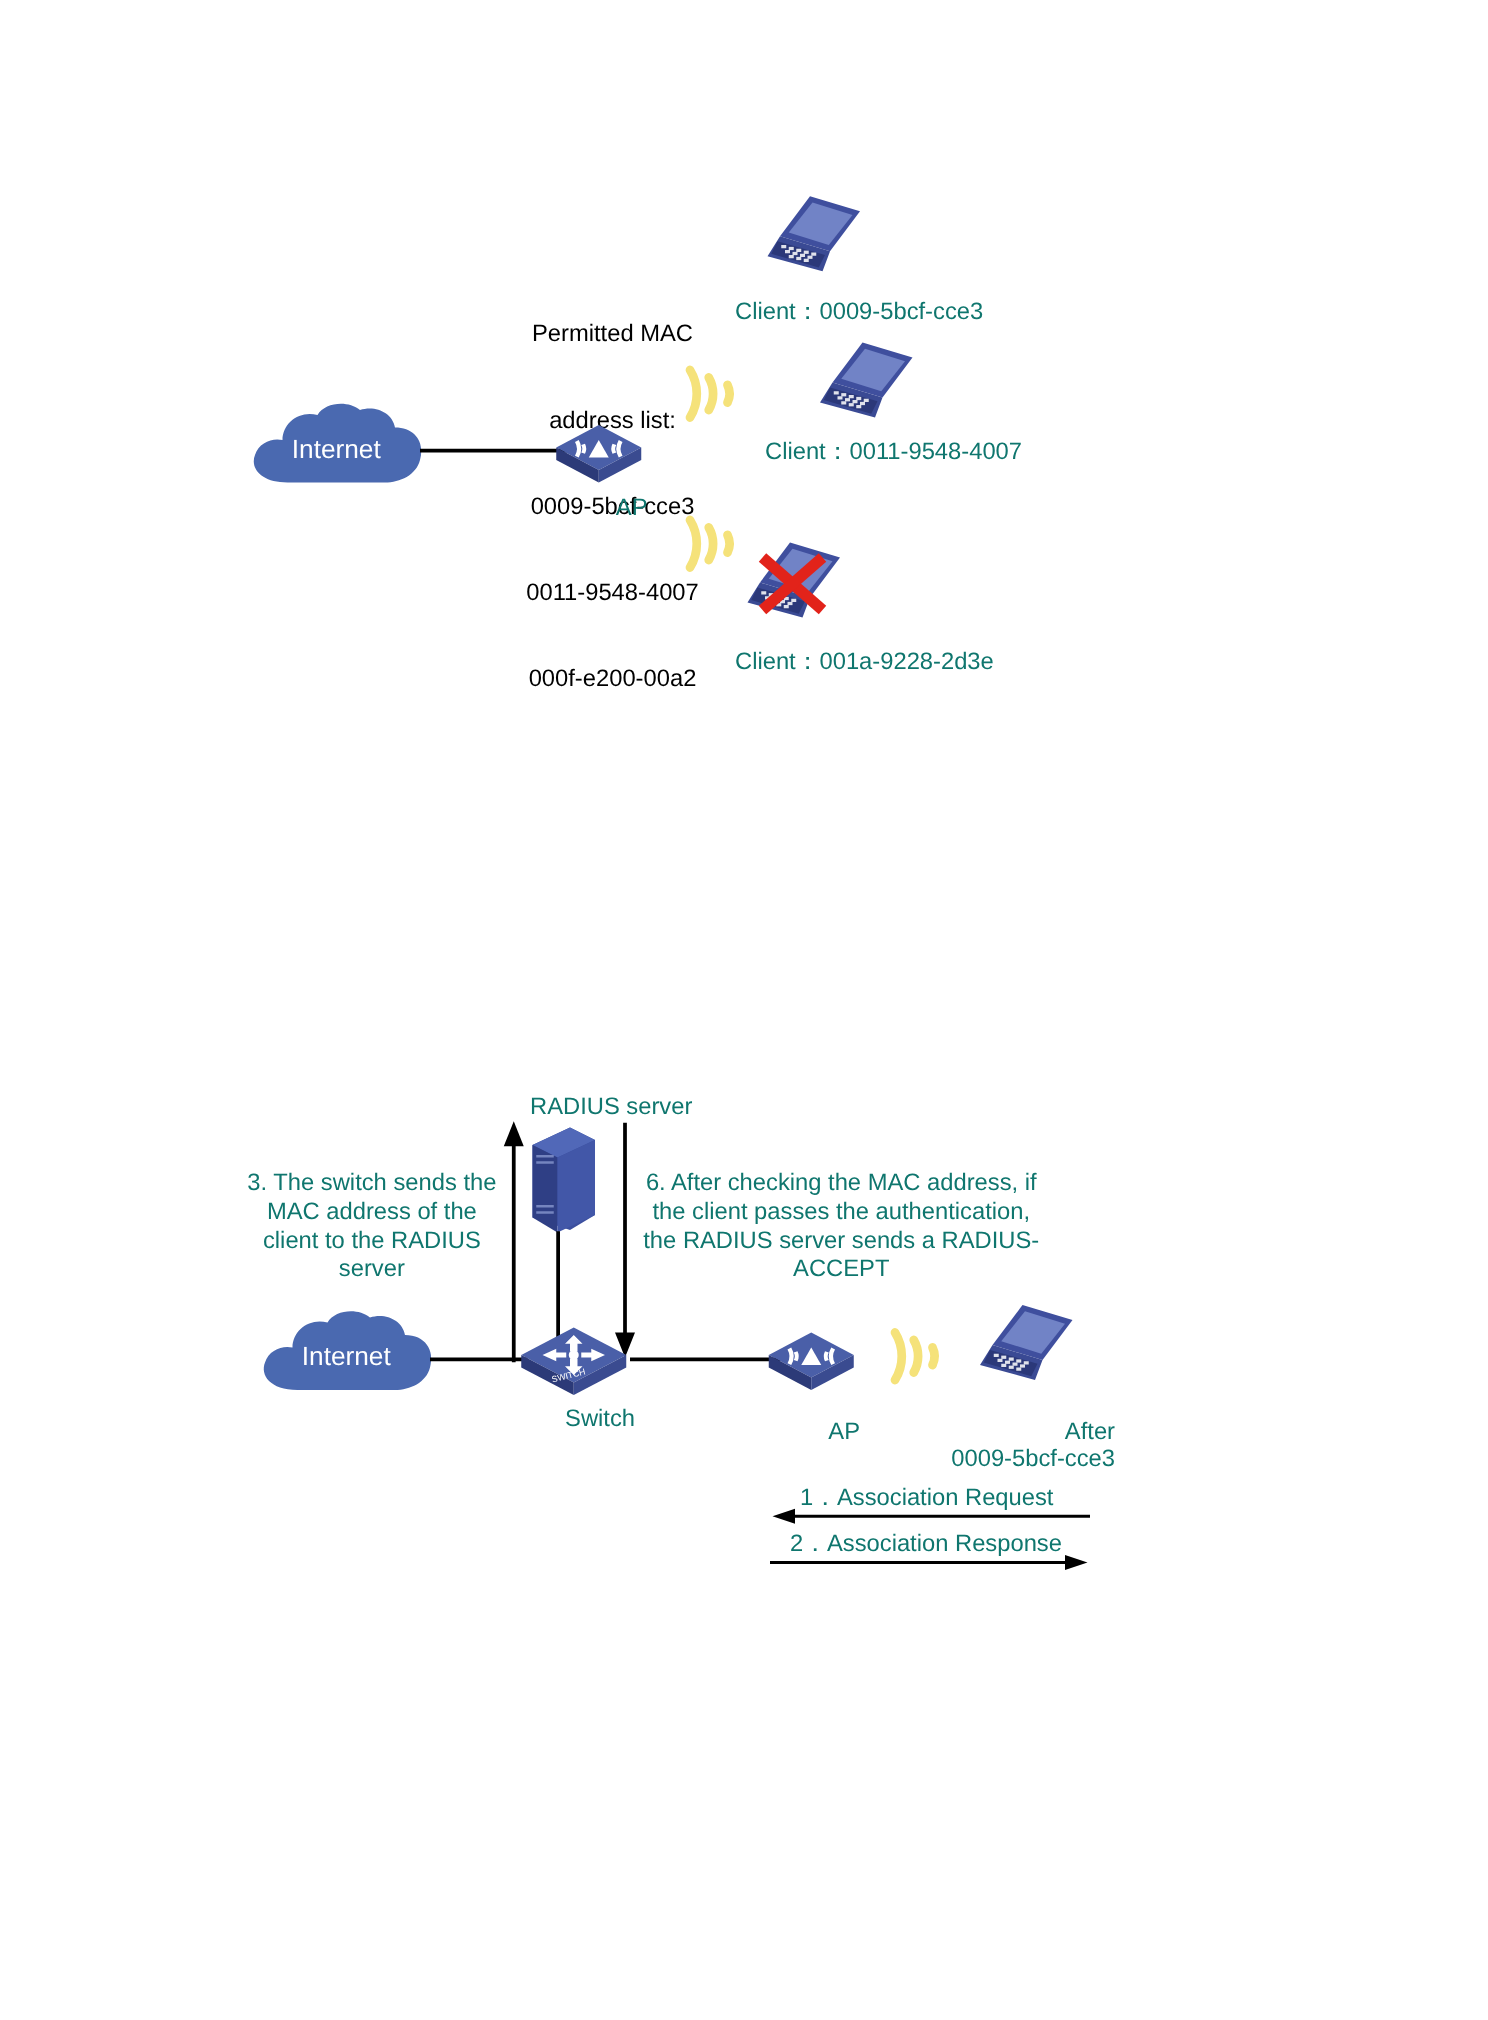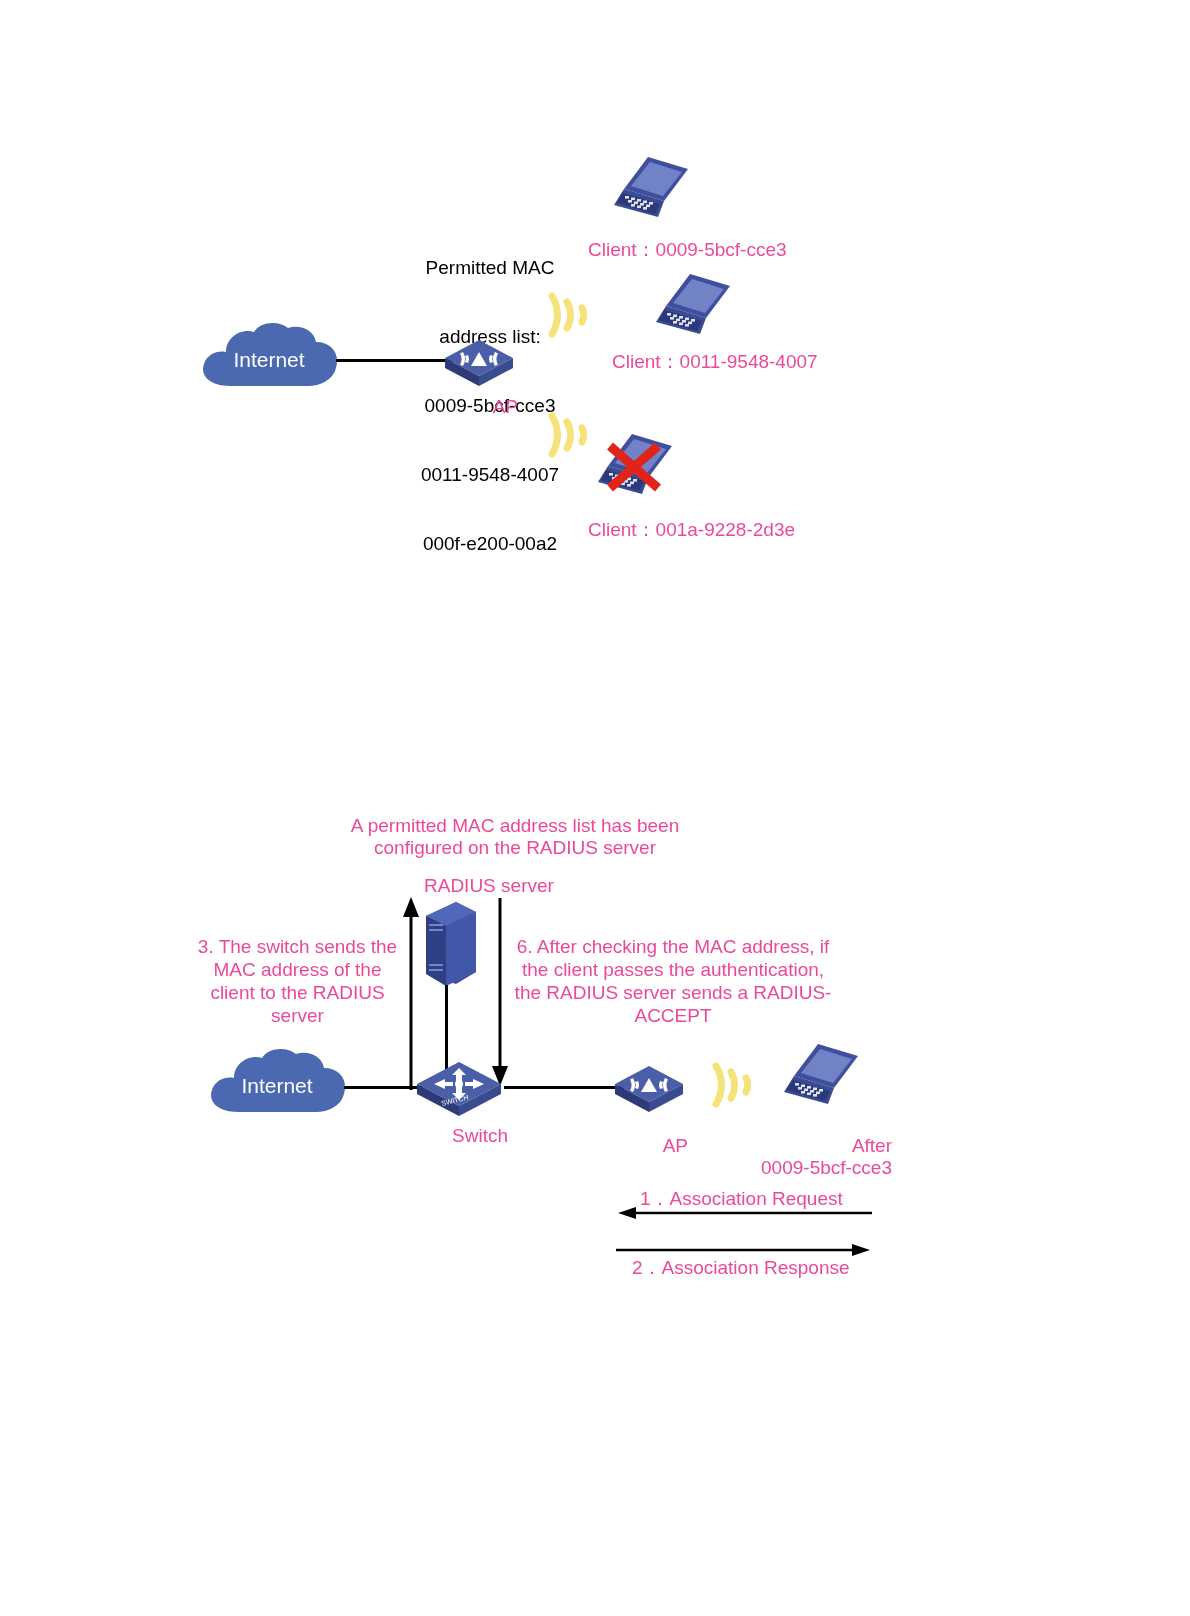--- a/index.html
+++ b/index.html
@@ -19,21 +19,21 @@
     position: absolute;
     left: 0; top: 0;
     width: 972px;
     height: 1616px;
   }
   .lbl {
     position: absolute;
     font-family: "Liberation Sans", sans-serif;
     font-size: 19px;
     line-height: 24px;
-    color: #ec4899;
+    color: #0f766e;
     white-space: pre;
   }
   .lbl.center { text-align: right; }
   .lbl.block { white-space: normal; text-align: center; }
   .cloud-text {
     position: absolute;
     width: 100%;
     text-align: center;
     color: #ffffff;
     font-size: 21px;
@@ -188,24 +188,20 @@
         <rect x="35" y="52" width="4" height="2.6"></rect>
       </g>
       <g stroke="#e2231a" stroke-width="9" stroke-linecap="butt">
         <line x1="18" y1="14" x2="66" y2="56"></line>
         <line x1="66" y1="14" x2="18" y2="56"></line>
       </g>
     </svg>
   </div>
   <div class="lbl" style="left:568px; top:518px;margin-left:20px;">Client：001a-9228-2d3e</div>
 
-  <div class="lbl block" style="left:330px; top:815px; width:370px; line-height:22px;">
-    <div>A permitted MAC address list has been</div>
-    <div>configured on the RADIUS server</div>
-  </div>
 
   <div class="lbl" style="left:424px; top:874px;text-align:right;">RADIUS server</div>
 
   <div class="svgbox" style="left:416px; top:898px; width:64px; height:96px;">
     <svg width="64" height="96" viewBox="0 0 64 96">
       <polygon points="10,18 40,4 60,14 60,74 40,86 10,76" fill="#3c4f9e"></polygon>
       <polygon points="10,18 40,4 60,14 30,28" fill="#5168b8"></polygon>
       <polygon points="10,18 30,28 30,88 10,76" fill="#2f3f85"></polygon>
       <polygon points="30,28 60,14 60,74 30,88" fill="#4257a8"></polygon>
       <g fill="#93a3d8" opacity="0.7">
@@ -319,21 +315,21 @@
   <div class="lbl center" style="left:752px; top:1156px; width:140px;">0009-5bcf-cce3</div>
 
   <div class="lbl" style="left:640px; top:1187px;">1．Association Request</div>
   <div class="svgbox" style="left:616px; top:1205px; width:256px; height:16px;">
     <svg width="256" height="16" viewBox="0 0 256 16">
       <line x1="18" y1="8" x2="256" y2="8" stroke="#000000" stroke-width="2.5"></line>
       <polygon points="2,8 20,2 20,14" fill="#000000"></polygon>
     </svg>
   </div>
 
-  <div class="lbl" style="left:632px; top:1224px;margin-top:32px;">2．Association Response</div>
+  <div class="lbl" style="left:632px; top:1224px;">2．Association Response</div>
   <div class="svgbox" style="left:616px; top:1242px; width:256px; height:16px;">
     <svg width="256" height="16" viewBox="0 0 256 16">
       <line x1="0" y1="8" x2="238" y2="8" stroke="#000000" stroke-width="2.5"></line>
       <polygon points="254,8 236,2 236,14" fill="#000000"></polygon>
     </svg>
   </div>
 
 </div>
 
 </body></html>

